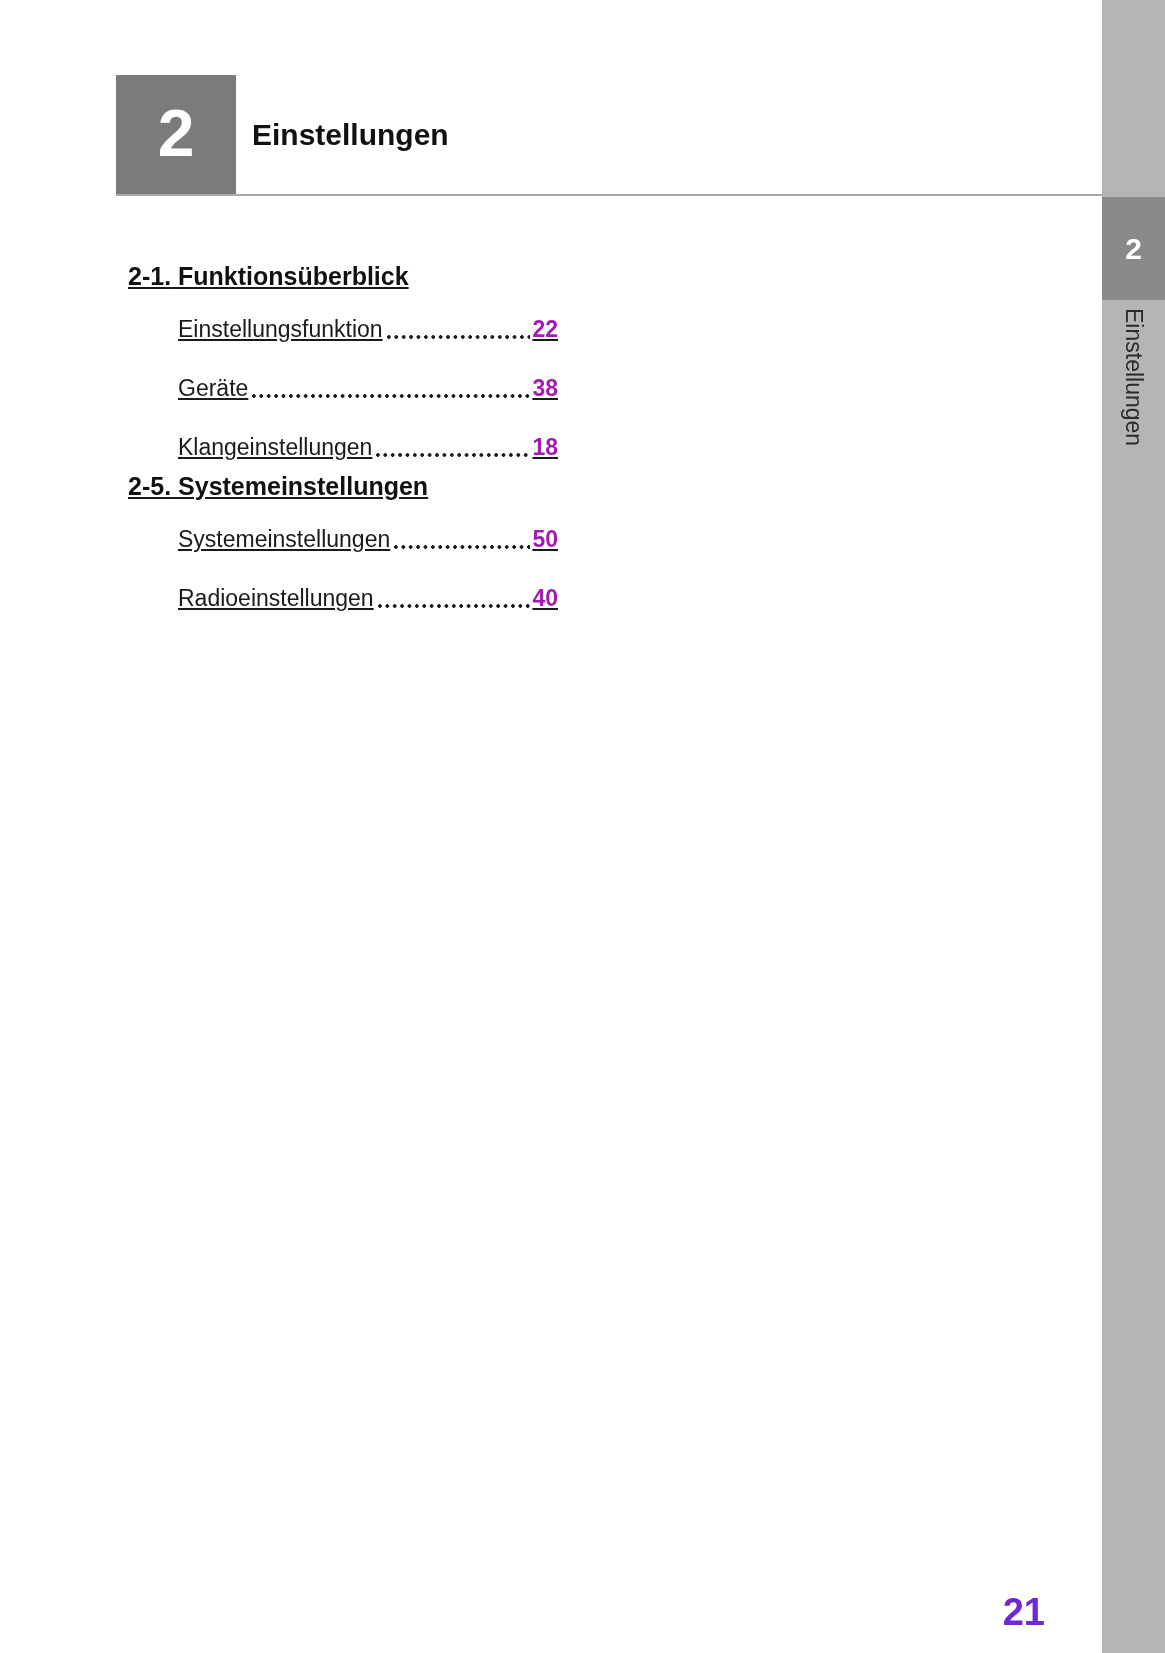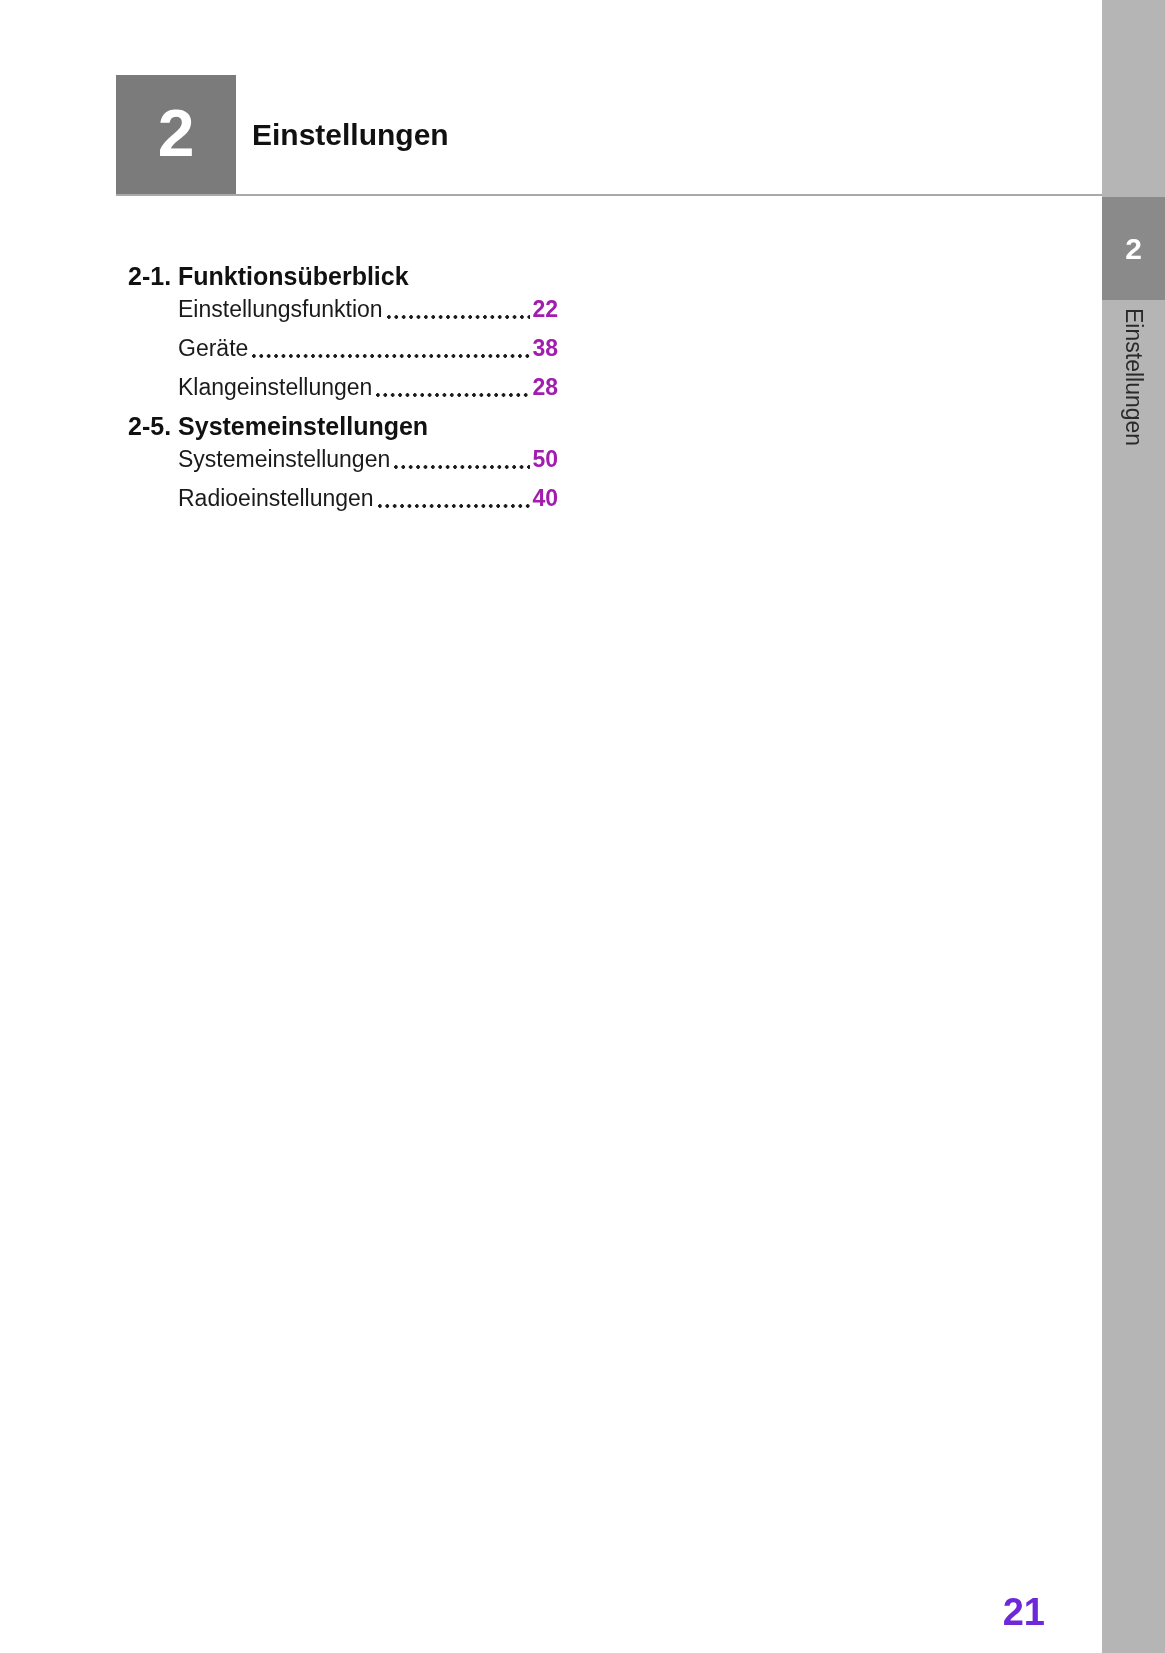--- a/index.html
+++ b/index.html
@@ -51,32 +51,33 @@
     position: absolute; top: 308px; left: 50%;
     transform: translateX(-50%);
     writing-mode: vertical-rl; text-orientation: mixed;
     font-size: 23px; color: #2a2a2a; white-space: nowrap;
   }
 
   
   .toc {
     position: absolute; left: 128px; top: 260px;
     width: 430px;
+    text-decoration: underline;
   }
   .toc-entry { margin-bottom: 6px; }
   .toc-head {
     font-size: 25px; font-weight: bold; line-height: 33px;
     color: #111111; white-space: nowrap;
   }
   .toc-sub {
     display: flex; align-items: flex-end;
     margin-left: 50px;
     font-size: 23px; line-height: 33px;
   }
-  .toc-sub .label { white-space: nowrap; }
+  .toc-sub .label { white-space: nowrap; margin-top: 20px; }
   .leader {
     flex: 1; height: 4px;
     margin: 0 2px 7px 4px;
     background-image: radial-gradient(circle at 2px 2px, #1a1a1a 1.6px, transparent 2px);
     background-size: 7.4px 4px;
     background-repeat: repeat-x;
     background-position: left bottom;
   }
   .toc-page { font-weight: bold; color: #a21caf; }
 
@@ -119,21 +120,21 @@
         <span class="label">Geräte</span>
         <span class="leader"></span>
         <span class="toc-page">38</span>
       </div>
     </div>
 
     <div class="toc-entry">
       <div class="toc-sub">
         <span class="label">Klangeinstellungen</span>
         <span class="leader"></span>
-        <span class="toc-page">28</span>
+        <span class="toc-page">18</span>
       </div>
     </div>
 
     <div class="toc-entry">
       <div class="toc-head"><span>2-5.</span>&nbsp;<span>Systemeinstellungen</span></div>
       <div class="toc-sub">
         <span class="label">Systemeinstellungen</span>
         <span class="leader"></span>
         <span class="toc-page">50</span>
       </div>

